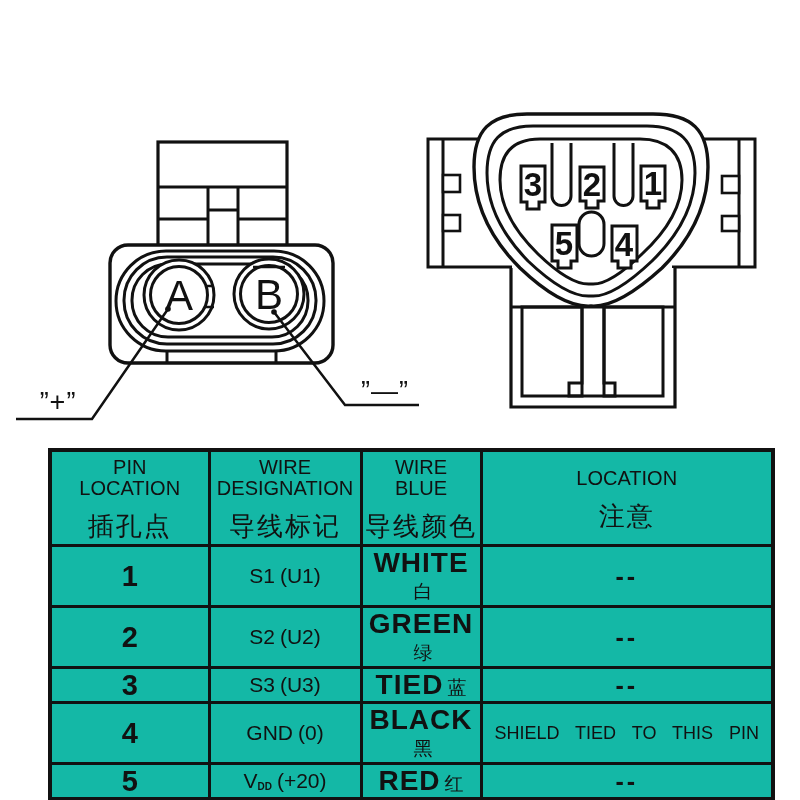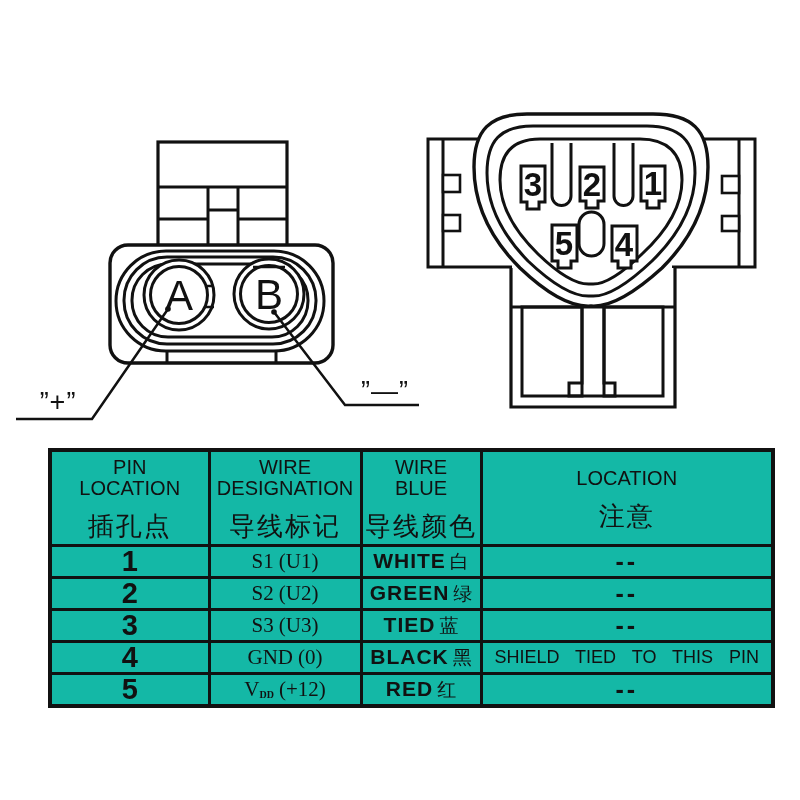--- a/index.html
+++ b/index.html
@@ -16,24 +16,24 @@
                 border-collapse:collapse;table-layout:fixed;}
   .pinout-table td,.pinout-table th{border:3px solid #111;padding:0;text-align:center;vertical-align:middle;
                 background:#14b8a6;font-weight:normal;}
   .pinout-table{border:4px solid #111;}
   .hdr{height:89px;vertical-align:top;}
   .hdr .hbox{display:flex;flex-direction:column;align-items:center;padding-top:5px;}
   .hdr .en{font-size:20px;line-height:21px;letter-spacing:0px;}
   .hdr .zh{font-size:26px;margin-top:10px;letter-spacing:2px;}
   .r{height:31px;}
   .pin-num{font-size:29px;font-weight:bold;line-height:1;}
-  .desig{font-size:21px;white-space:nowrap;font-family:Liberation Serif, serif;}
+  .desig{font-size:21px;white-space:nowrap;}
   .desig .sub{font-size:10px;font-weight:bold;vertical-align:-2px;letter-spacing:0;}
   .desig .rest{margin-left:5px;}
-  .color-en{font-size:21px;font-weight:bold;letter-spacing:1px;}
+  .color-en{font-size:28px;font-weight:bold;letter-spacing:1px;}
   .color-zh{font-size:19px;margin-left:4px;}
   .dashes{font-size:25px;font-weight:bold;letter-spacing:3px;line-height:1;}
   .remark-long{font-size:18px;word-spacing:11px;white-space:nowrap;}
 </style>
 </head>
 <body>
 
 <div class="page">
 
   <svg class="diagram-svg" width="800" height="460" viewBox="0 0 800 460">
@@ -176,19 +176,19 @@
       <td><span class="dashes">--</span></td>
     </tr>
     <tr class="r">
       <td><span class="pin-num">4</span></td>
       <td class="desig"><span>GND</span><span class="sub"></span><span class="rest">(0)</span></td>
       <td><span class="color-en">BLACK</span><span class="color-zh">黑</span></td>
       <td><span class="remark-long">SHIELD TIED TO THIS PIN</span></td>
     </tr>
     <tr class="r">
       <td><span class="pin-num">5</span></td>
-      <td class="desig"><span>V</span><span class="sub">DD</span><span class="rest">(+12)</span></td>
+      <td class="desig"><span>V</span><span class="sub">DD</span><span class="rest">(+20)</span></td>
       <td><span class="color-en">RED</span><span class="color-zh">红</span></td>
       <td><span class="dashes">--</span></td>
     </tr>
   </tbody>
     </table>
 </div>
 
 </body></html>

